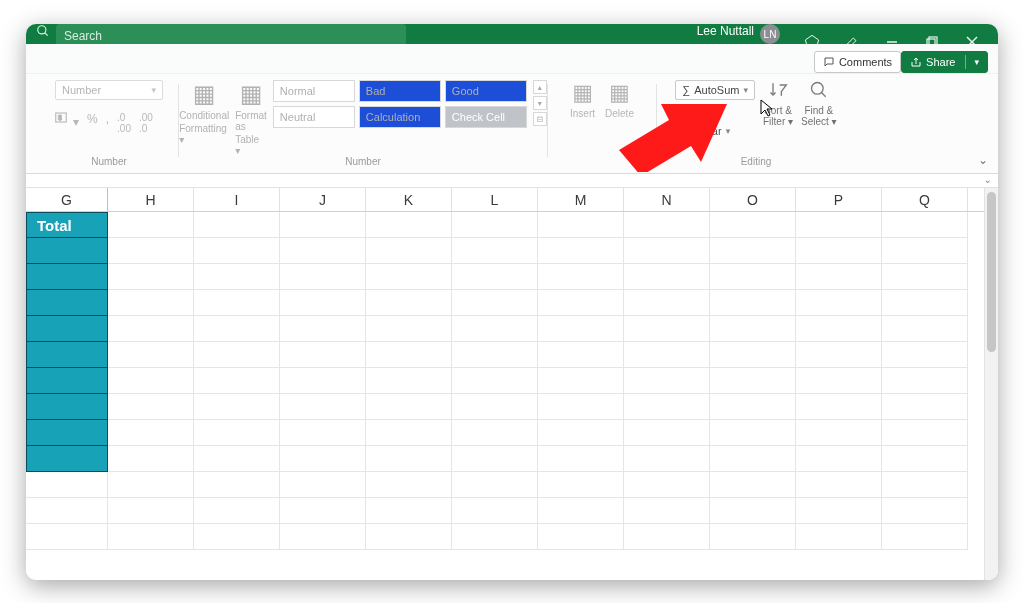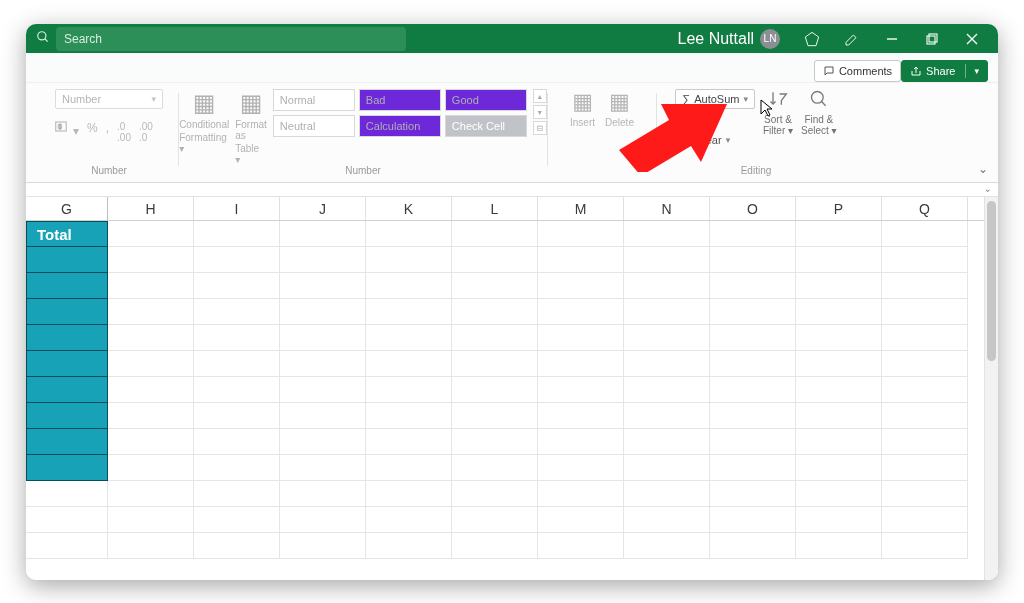--- a/index.html
+++ b/index.html
@@ -4,46 +4,46 @@
 <style>
   * { box-sizing: border-box; margin: 0; padding: 0; font-family: "Segoe UI", Arial, sans-serif; }
   body { background: #fff; width: 1024px; height: 603px; overflow: hidden; position: relative; }
   .window {
     position: absolute; left: 26px; top: 24px; width: 972px; height: 556px;
     border-radius: 10px; background: #fff; overflow: hidden;
     box-shadow: 0 6px 24px rgba(0,0,0,0.35);
     display: flex; flex-direction: column;
   }
   
-  .titlebar { background: #107c41; height: 29px; display: flex; align-items: center; padding: 0 6px 0 10px; }
+  .titlebar { background: #107c41; height: 20px; display: flex; align-items: flex-start; padding: 0 6px 0 10px; }
   .magnify { color: #d7eee0; font-size: 14px; margin-right: 6px; }
   .search { background: #2c8f58; border: none; height: 24px; width: 350px; border-radius: 4px; padding: 0 8px; color: #e8f3ec; font-size: 12px; }
   .search::placeholder { color: #d8ecdf; }
   .titlebar .spacer { flex: 1; }
-  .user-name { color: #fff; font-size: 16px; margin-right: 6px; }
+  .user-name { color: #fff; font-size: 12px; margin-right: 6px; }
   .avatar-circle { width: 20px; height: 20px; border-radius: 50%; background: #8b8f93; color: #fff; font-size: 10px; display: flex; align-items: center; justify-content: center; margin-right: 12px; }
   .winicon { width: 40px; height: 36px; display: flex; align-items: center; justify-content: center; color: #e9f5ee; font-size: 14px; }
   
   .subbar { height: 30px; background: #fafbfb; border-bottom: 1px solid #f0f0f0; display: flex; align-items: flex-end; justify-content: flex-end; padding-right: 10px; }
   .pillbtn { height: 22px; border: 1px solid #c8c8c8; background: #fff; border-radius: 3px; font-size: 11px; padding: 0 8px; display: flex; align-items: center; gap: 4px; color: #333; }
   .sharebtn { background: #107c41; color: #fff; border-color: #107c41; margin-top: 30px; }
   .sharebtn .divider { width: 1px; height: 14px; background: rgba(255,255,255,0.4); margin: 0 4px 0 6px; }
   
   .ribbon { height: 100px; background: #fcfcfc; border-bottom: 1px solid #d9d9d9; display: flex; align-items: stretch; padding: 4px 0 0 18px; position: relative; }
   .group { display: flex; flex-direction: column; align-items: center; padding: 2px 8px 2px 8px; }
   .group-body { flex: 1; display: flex; align-items: flex-start; gap: 6px; }
   .group-label { font-size: 10px; color: #9a9a9a; padding-bottom: 4px; }
   .vsep { width: 1px; background: #e3e3e3; margin: 6px 4px 16px 4px; }
   .fake-input { height: 20px; width: 108px; border: 1px solid #dcdcdc; background: #fff; font-size: 11px; color: #b5b5b5; padding: 0 6px; display: flex; align-items: center; justify-content: space-between; border-radius:2px;}
   .fake-input .chev { font-size: 9px; color: #c4c4c4; }
   .icon-row { display: flex; gap: 8px; margin-top: 6px; }
   .gray-ico { color: #b8b8b8; font-size: 12px; }
   .big-ico { display: flex; flex-direction: column; align-items: center; color: #b2b2b2; font-size: 10px; gap: 2px; }
   .big-ico .glyph { font-size: 24px; }
-  .style-pill { width: 82px; height: 22px; border: 1px solid #d8d8d8; background: #6d28d9; font-size: 11px; color: #b0b0b0; display: flex; align-items: center; padding: 0 6px; }
+  .style-pill { width: 82px; height: 22px; border: 1px solid #d8d8d8; background: #1d4ed8; font-size: 11px; color: #b0b0b0; display: flex; align-items: center; padding: 0 6px; }
   .style-pill.light { background: #fff; }
   .style-pill.sel { background: #c0c4c8; color: #fff; }
   .style-col { display: flex; flex-direction: column; gap: 4px; }
   .style-nav { display: flex; flex-direction: column; gap: 2px; margin-left: 2px; }
   .style-nav div { width: 14px; height: 14px; border: 1px solid #d8d8d8; font-size: 8px; color: #aaa; display:flex;align-items:center;justify-content:center;background:#fff;}
   .cells-ico { display:flex; flex-direction:column; align-items:center; color:#b5b5b5; font-size:10px; gap:2px;}
   .cells-ico .glyph { font-size:22px; }
   .edit-col { display:flex; flex-direction:column; gap:2px; font-size:11px; color:#555; }
   .edit-btn { height:20px; border:1px solid #c9c9c9; background:#fff; border-radius:2px; padding:0 6px; display:flex; align-items:center; gap:4px; font-size:11px; color:#444;}
   .edit-plain { height:18px; padding:0 4px; display:flex; align-items:center; gap:4px; font-size:11px; color:#505050;}

